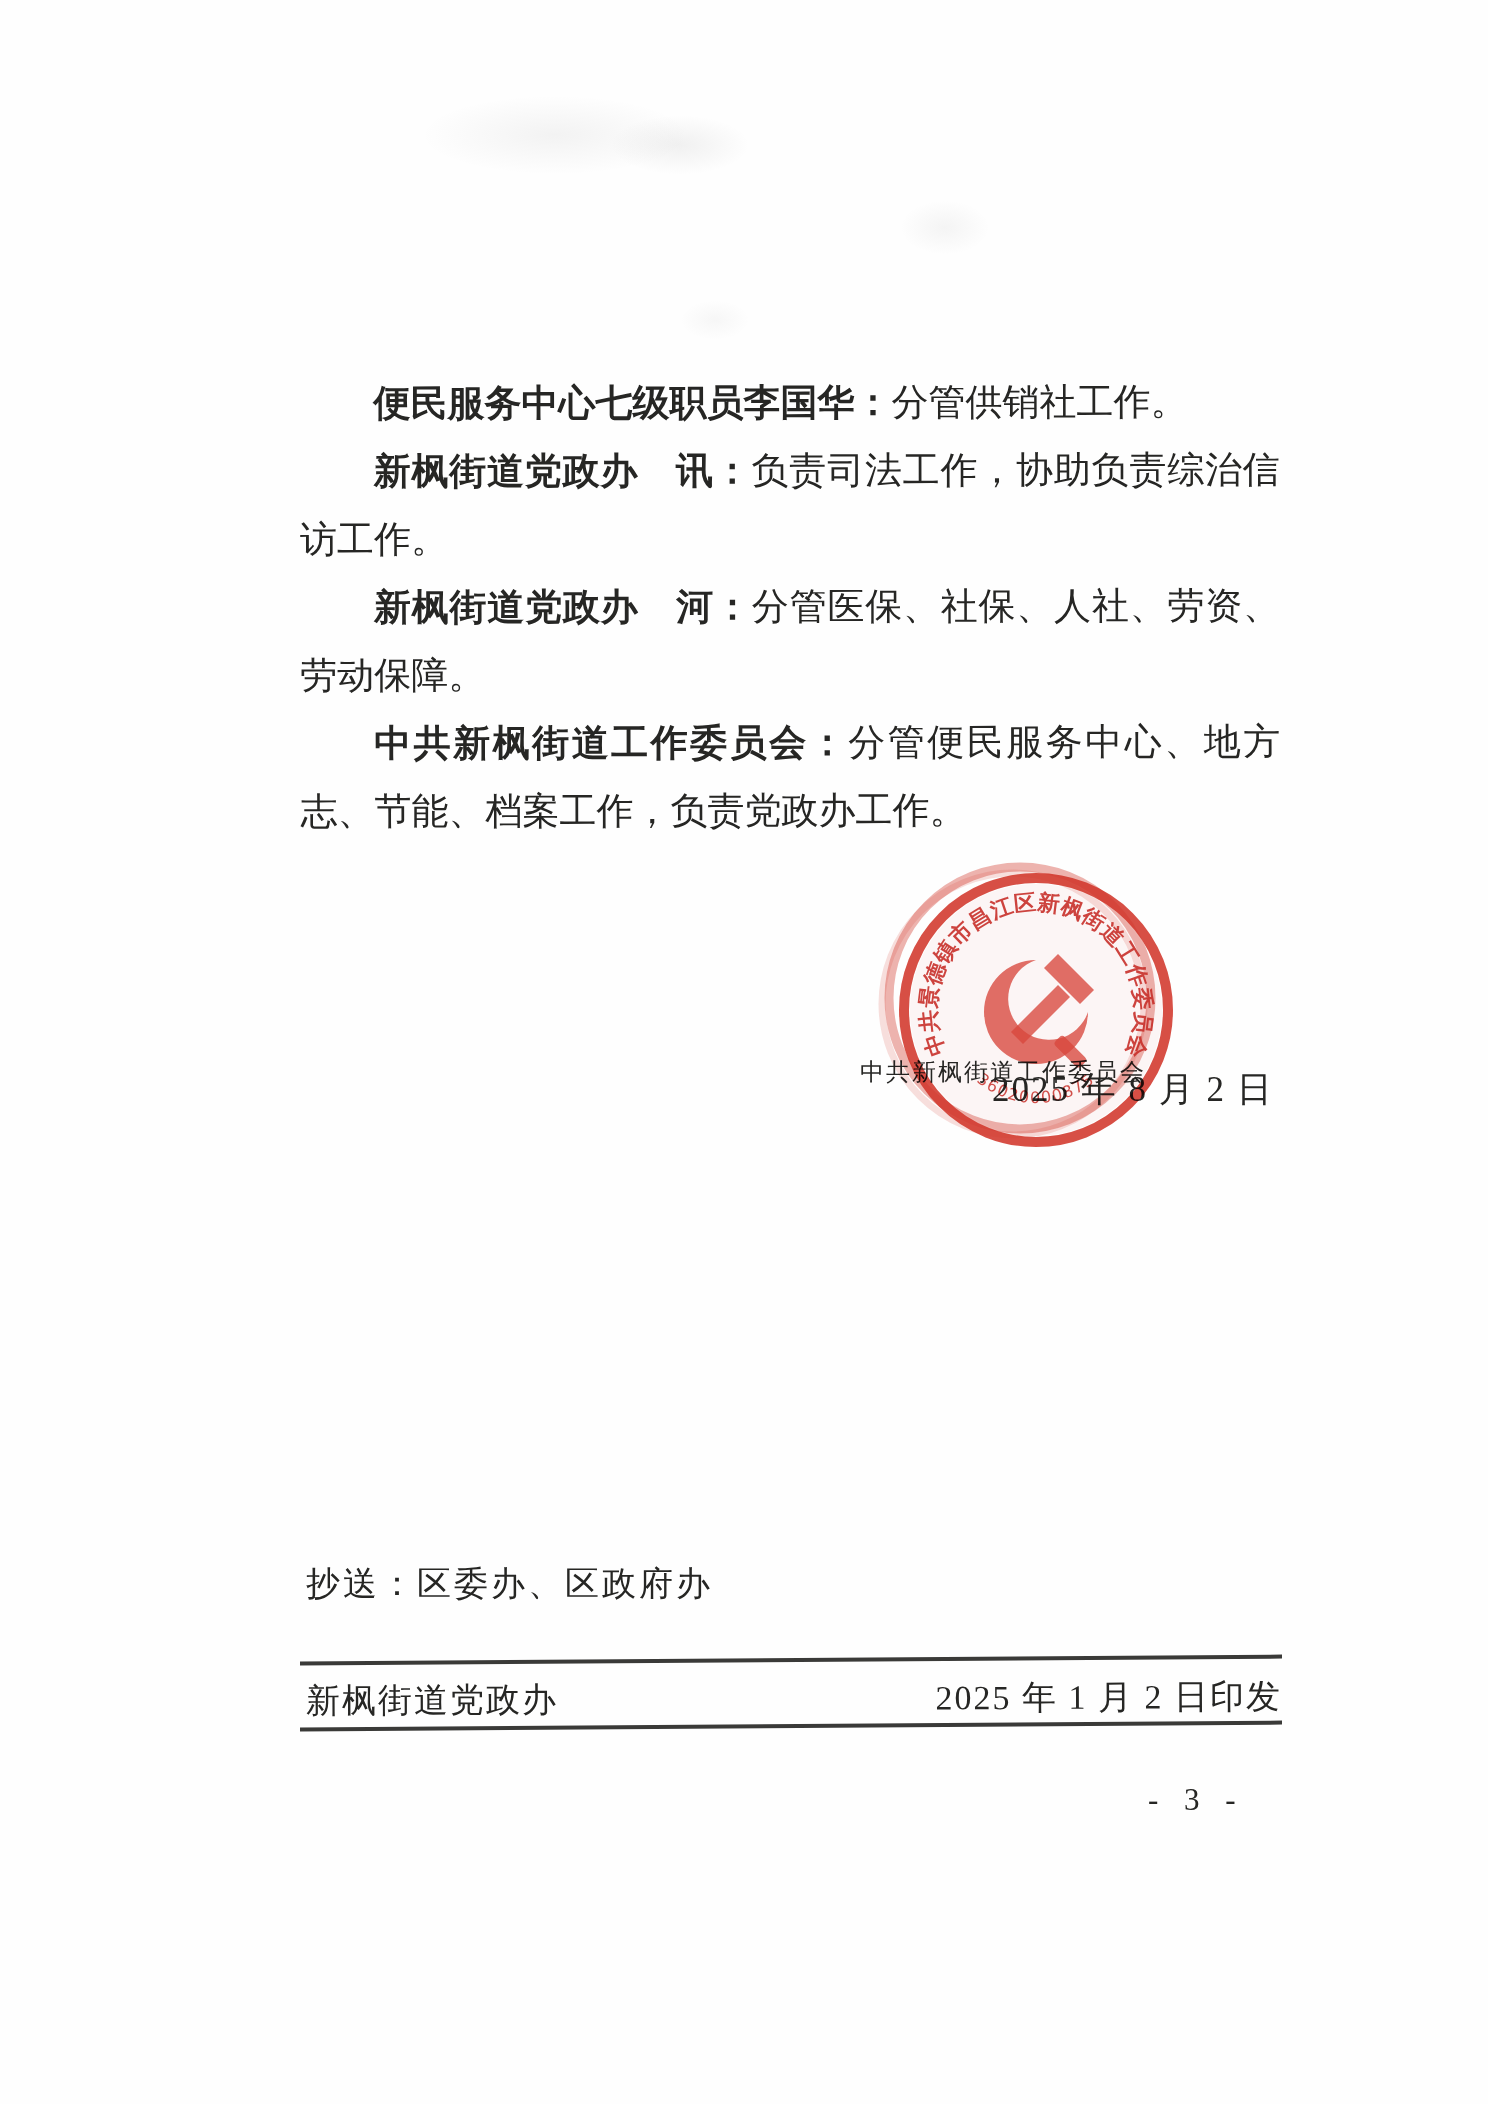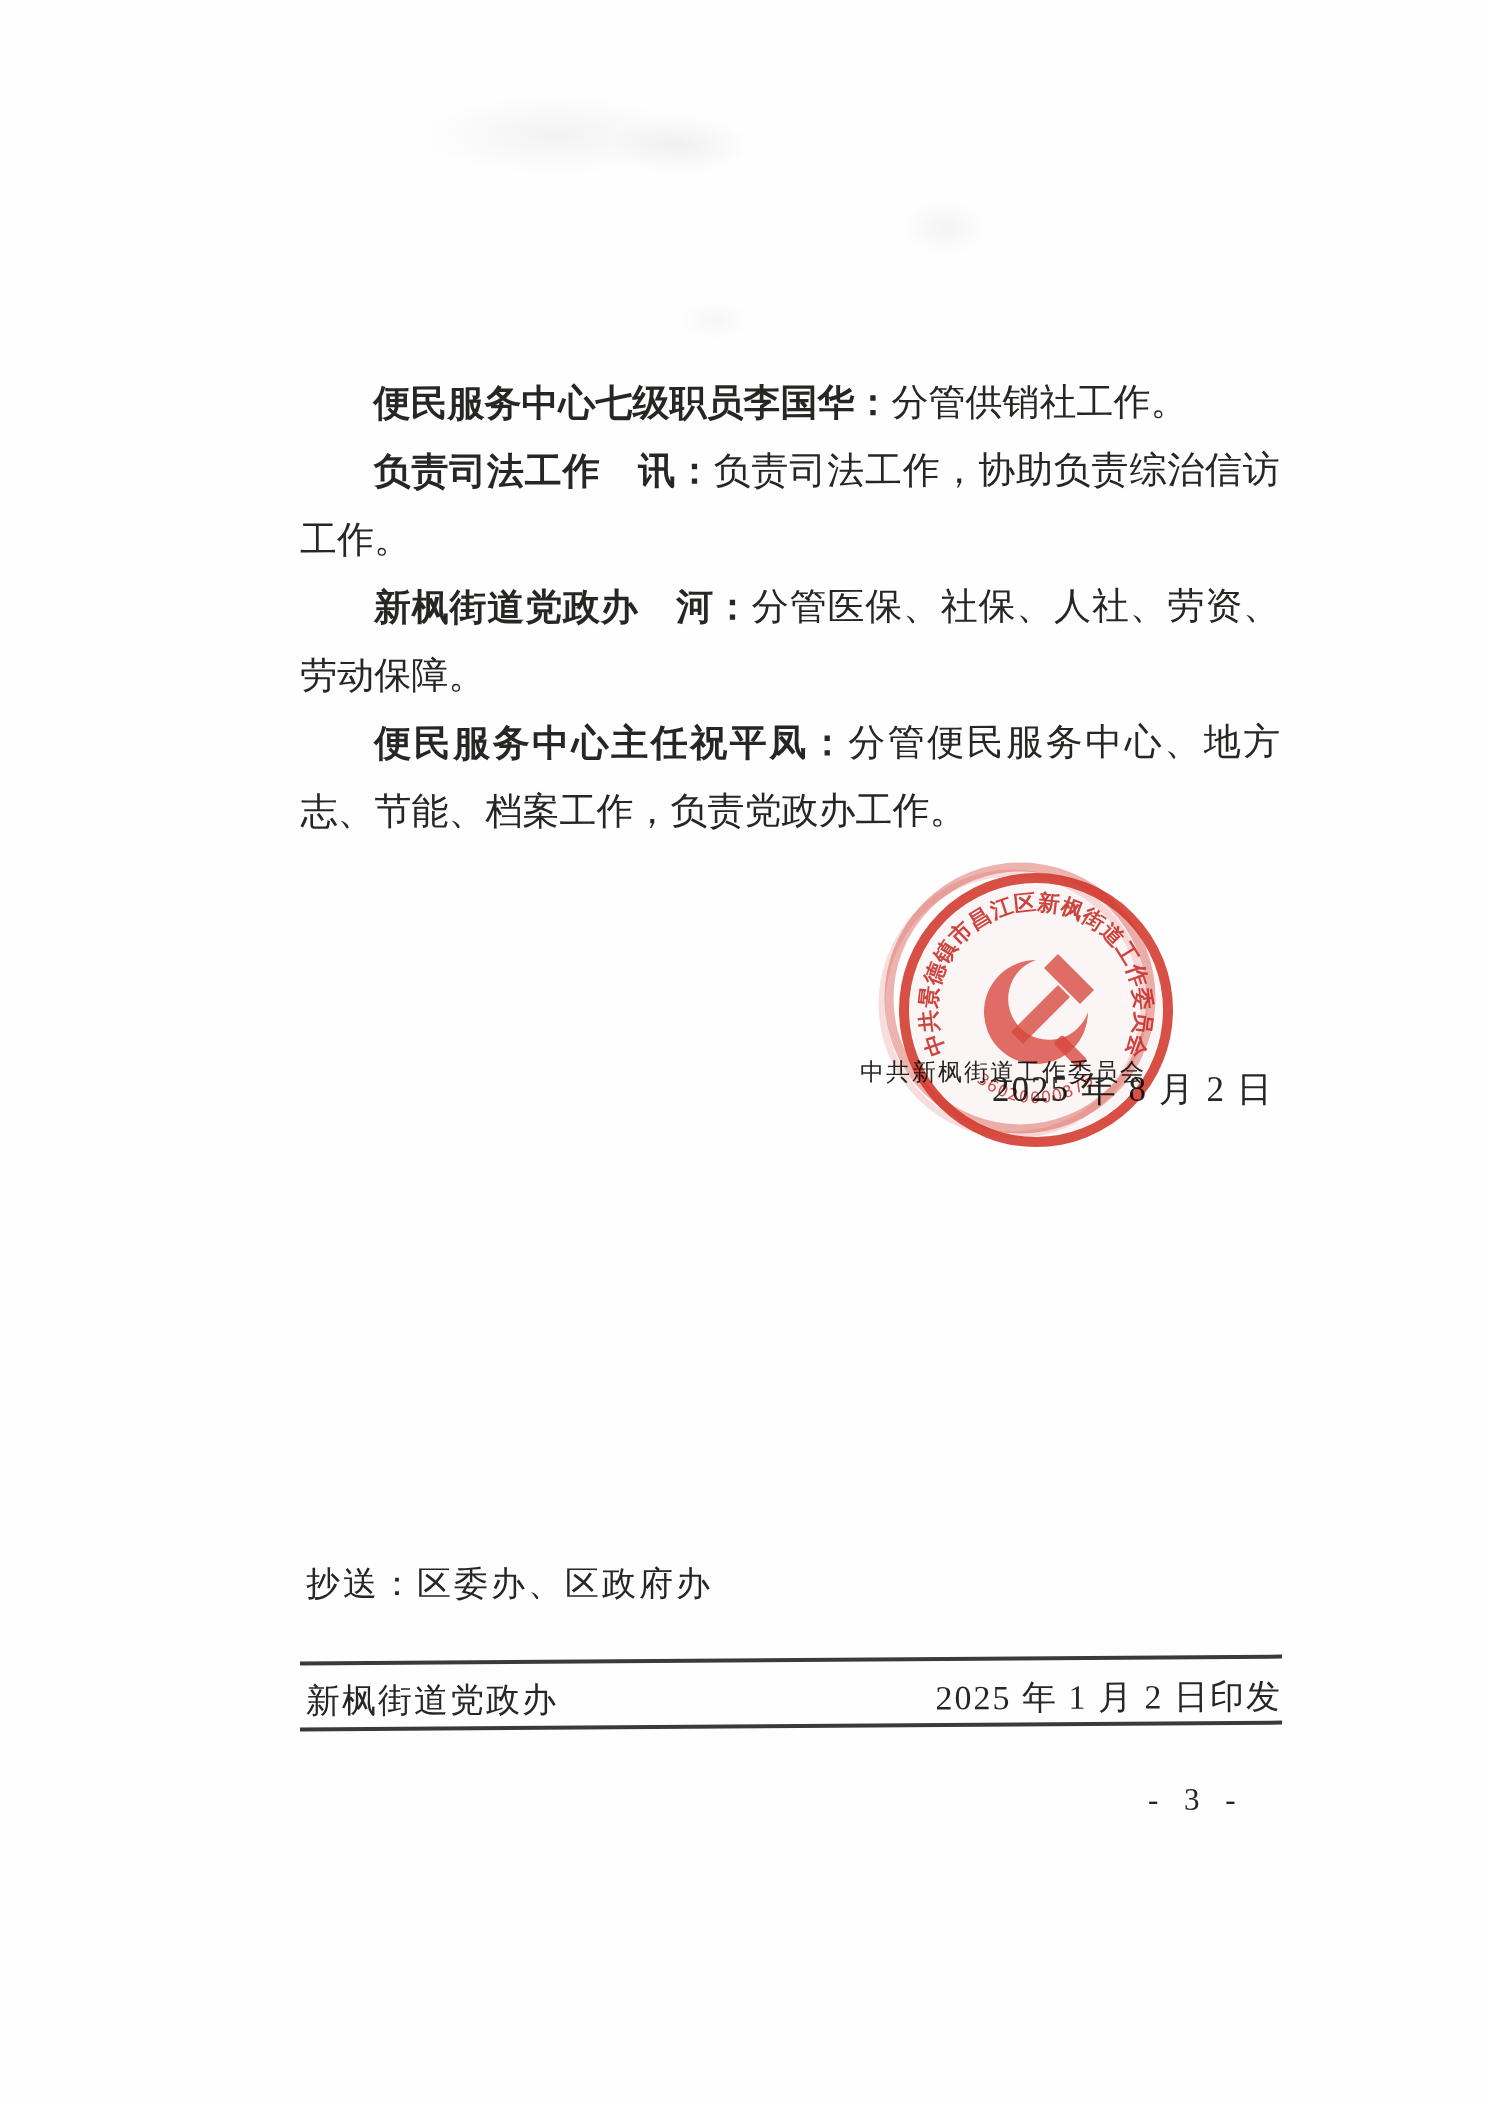--- a/index.html
+++ b/index.html
@@ -77,23 +77,23 @@
 
 <div class="page">
 
   <div class="smudge s1"></div>
   <div class="smudge s2"></div>
   <div class="smudge s3"></div>
   <div class="smudge s4"></div>
 
   <main class="body-text">
     <p><b>便民服务中心七级职员李国华：</b><span>分管供销社工作。</span></p>
-    <p><b>负责司法工作　讯：</b><span>负责司法工作，协助负责综治信访工作。</span></p>
+    <p><b>新枫街道党政办　讯：</b><span>负责司法工作，协助负责综治信访工作。</span></p>
     <p><b>新枫街道党政办　河：</b><span>分管医保、社保、人社、劳资、劳动保障。</span></p>
-    <p><b>便民服务中心主任祝平凤：</b><span>分管便民服务中心、地方志、节能、档案工作，负责党政办工作。</span></p>
+    <p><b>中共新枫街道工作委员会：</b><span>分管便民服务中心、地方志、节能、档案工作，负责党政办工作。</span></p>
   </main>
 
   <div class="sig-org">中共新枫街道工作委员会</div>
   <div class="sig-date">2025 年 8 月 2 日</div>
 
   <svg class="seal" viewBox="0 0 336 336" xmlns="http://www.w3.org/2000/svg">
 
     <circle cx="168" cy="168" r="126" fill="#e05545" fill-opacity="0.05"></circle>
 
     <circle cx="152" cy="156" r="131" fill="none" stroke="#d3392c" stroke-width="9" stroke-opacity="0.38"></circle>

